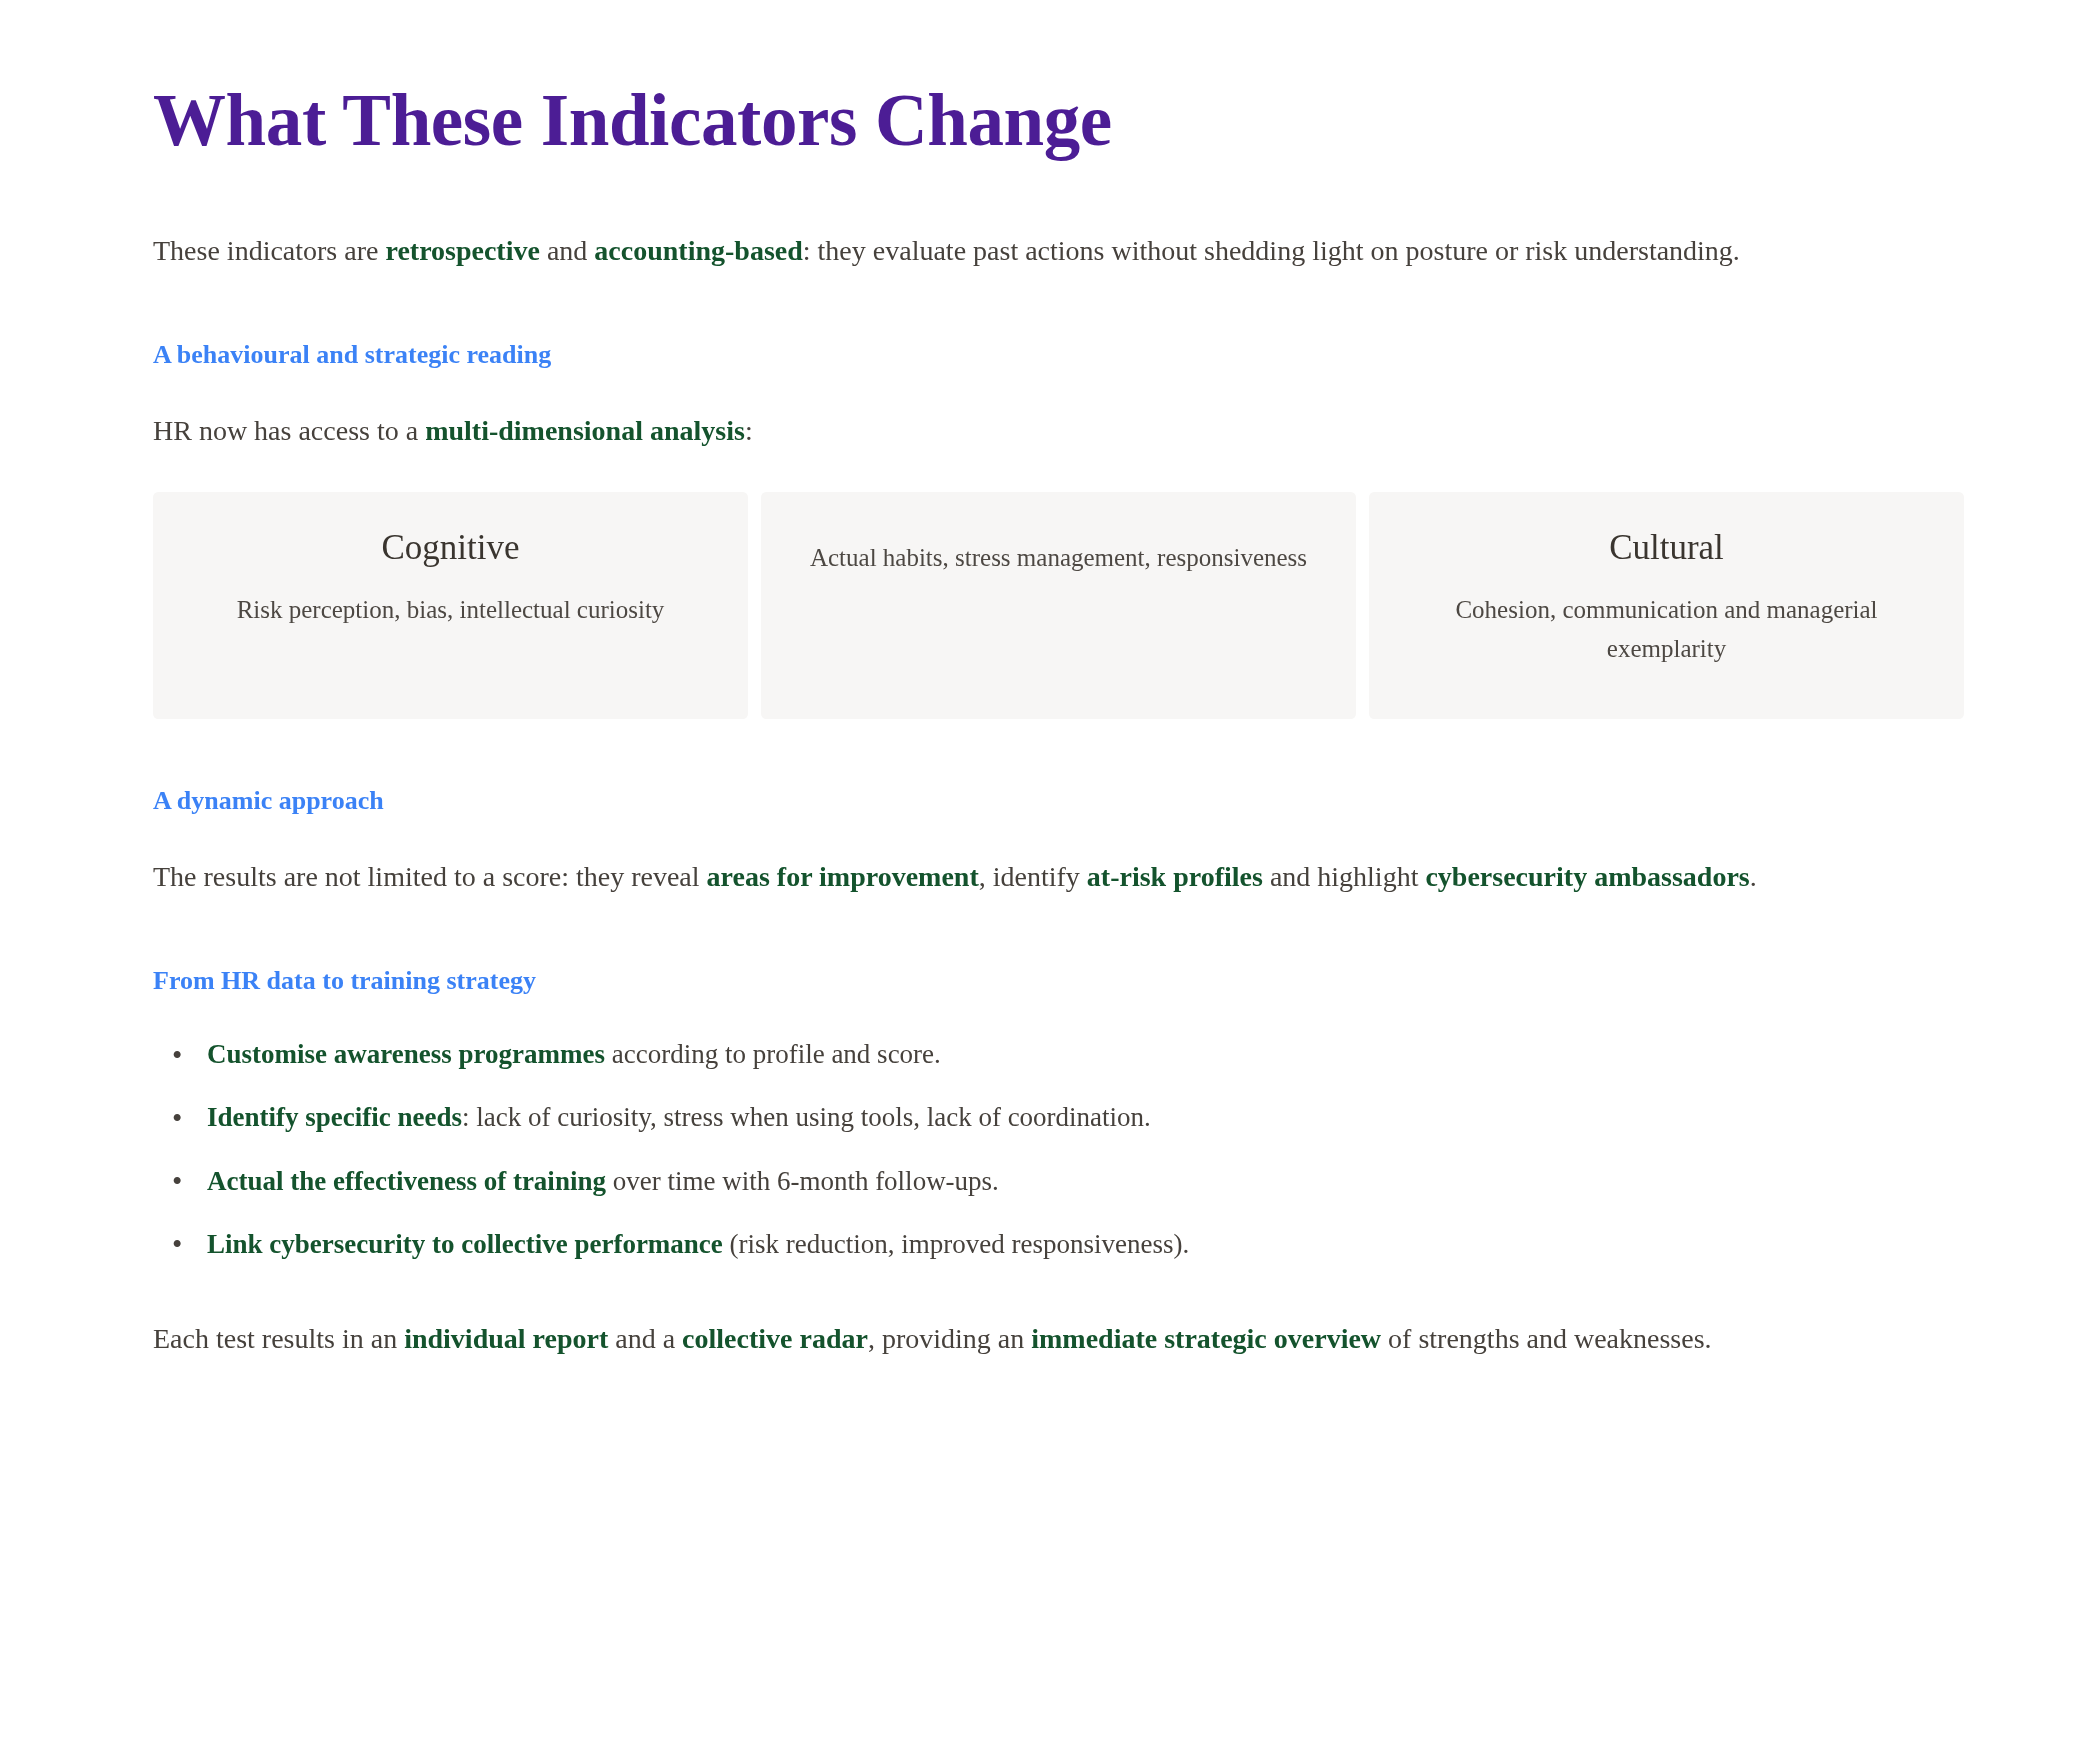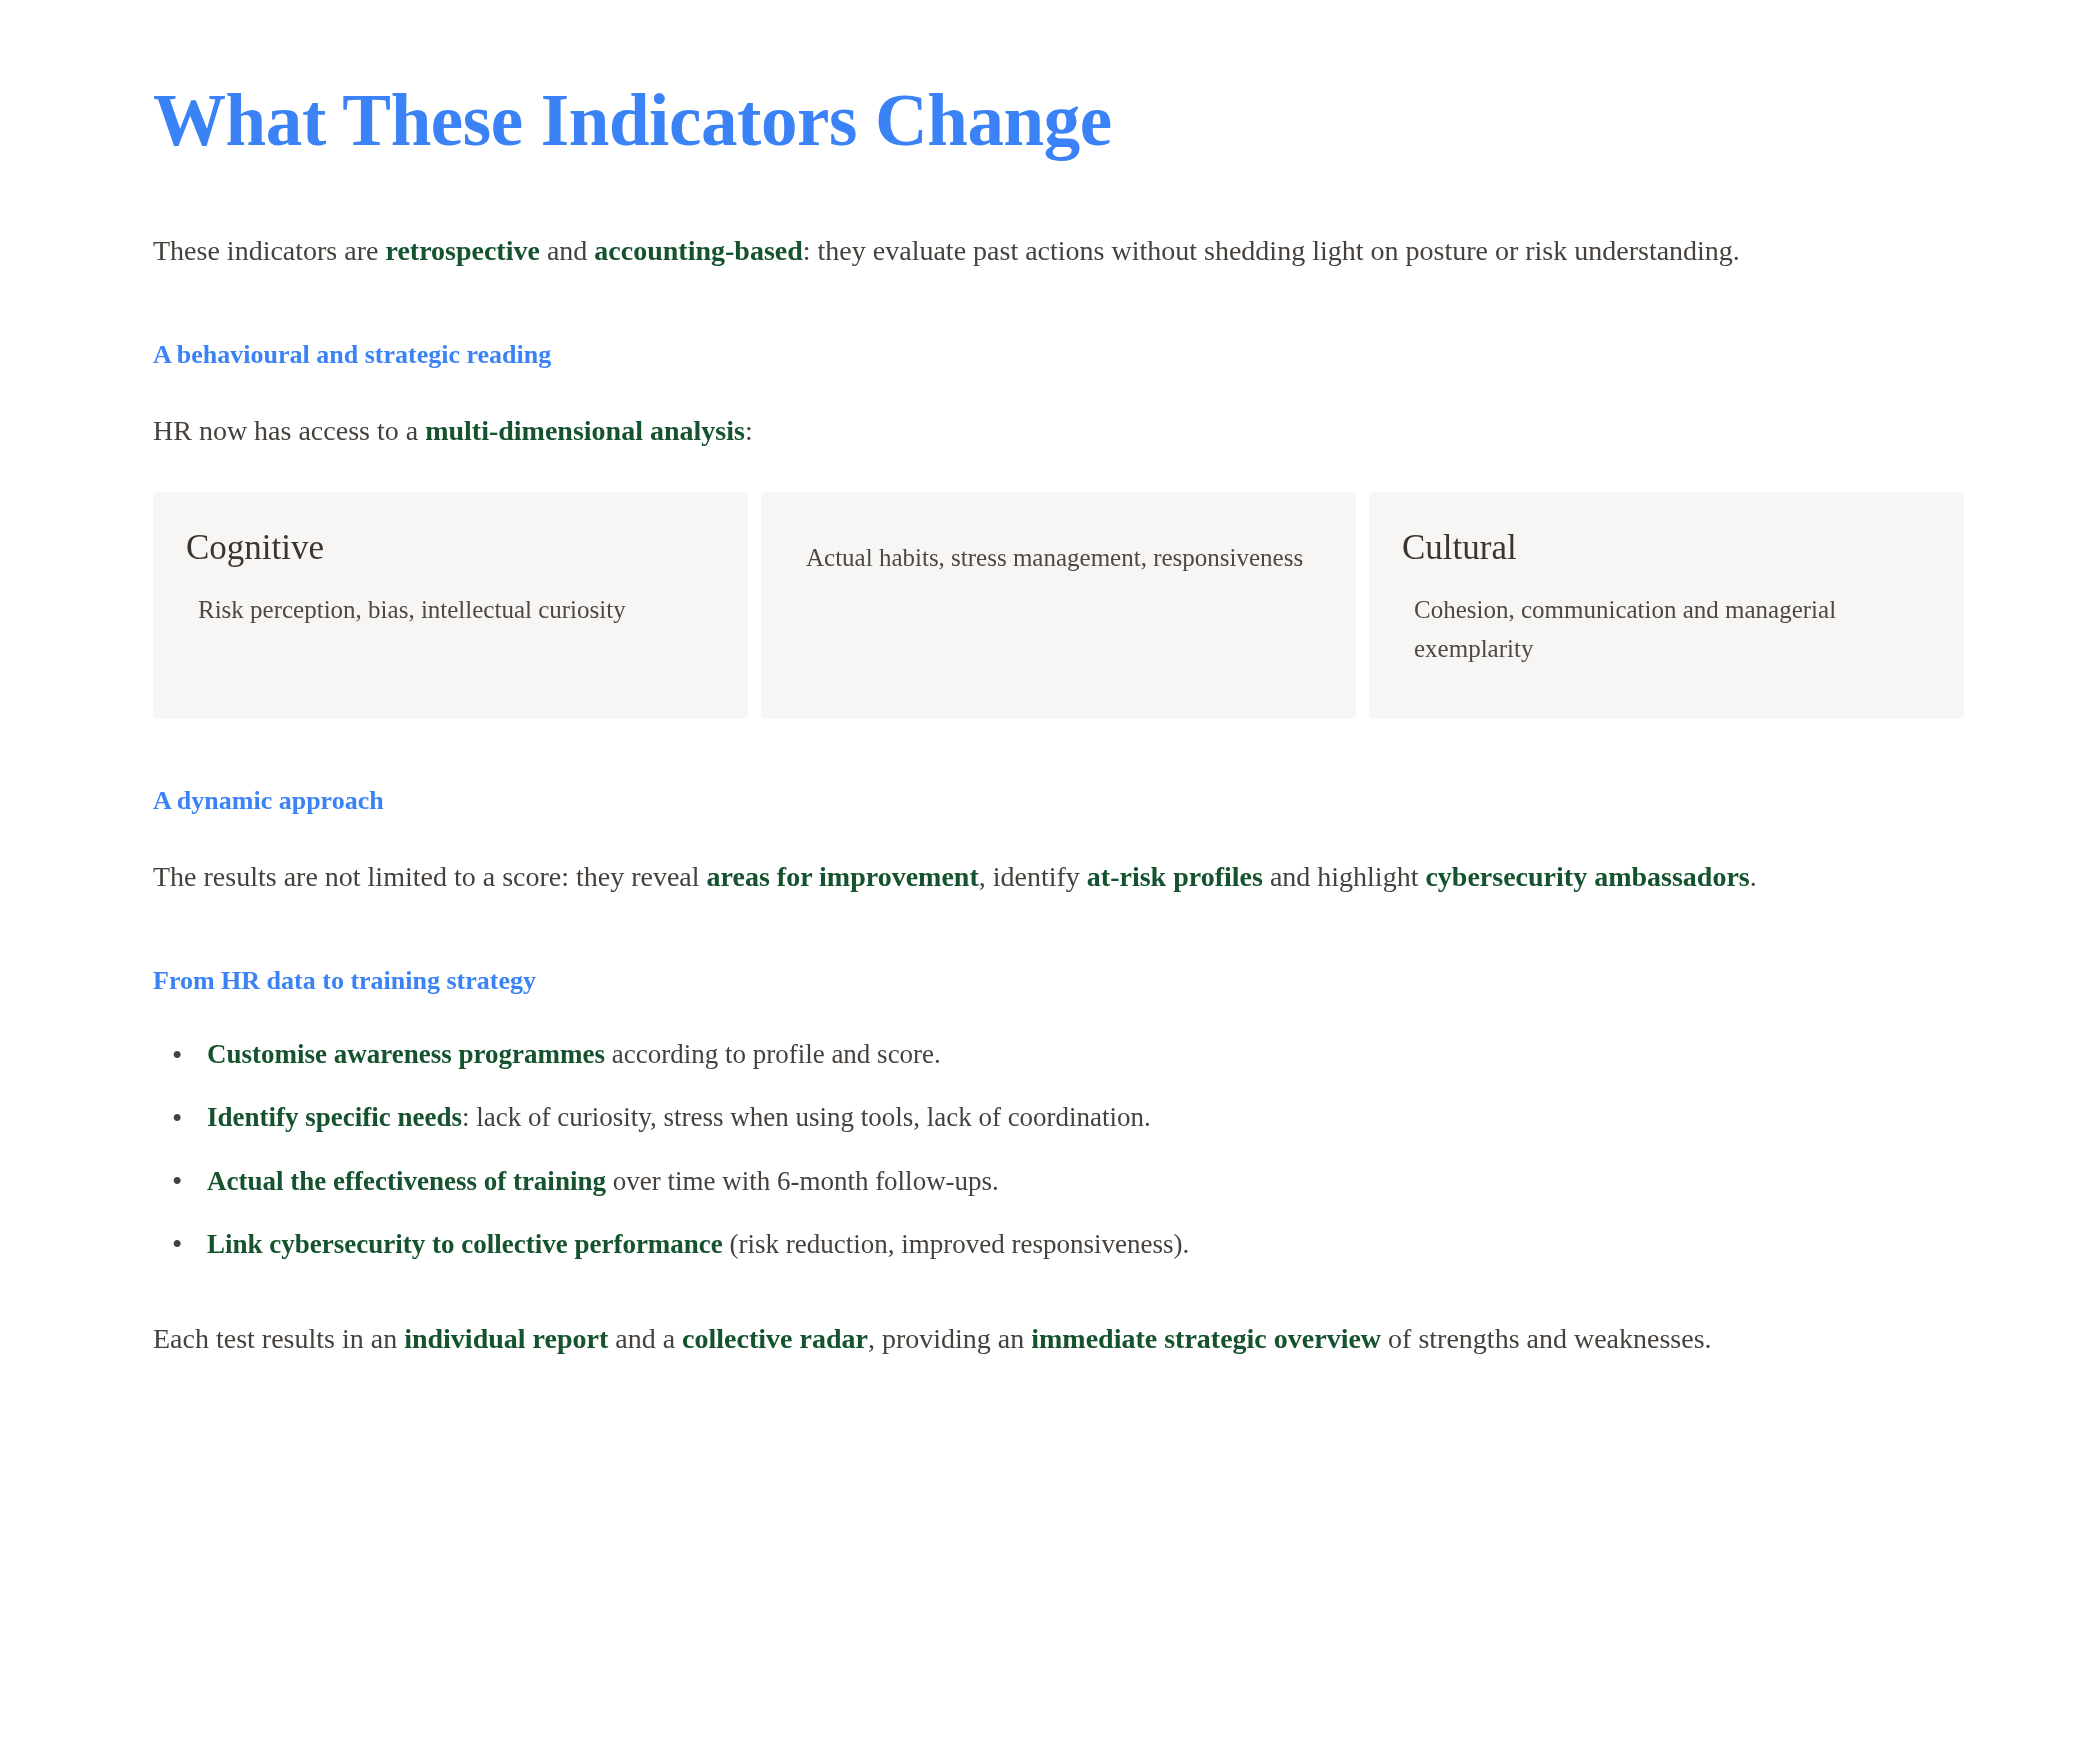--- a/index.html
+++ b/index.html
@@ -17,21 +17,21 @@
   .page {
     box-sizing: border-box;
     padding: 83px 122px 52px 153px;
     max-width: 2086px;
   }
   h1.title {
     font-family: "Liberation Serif", "DejaVu Serif", serif;
     font-size: 73px;
     line-height: 1.05;
     font-weight: 700;
-    color: #3b82f6;
+    color: #4c1d95;
     margin: 0 0 68px 0;
     letter-spacing: -0.4px;
   }
   h2.section-heading {
     font-family: "Liberation Serif", "DejaVu Serif", serif;
     font-size: 26px;
     line-height: 1.2;
     font-weight: 700;
     color: #3b82f6;
     margin: 66px 0 38px 0;
@@ -47,20 +47,21 @@
     margin-bottom: 26px;
   }
   b, strong {
     font-weight: 700;
     color: #14532d;
   }
   .cards {
     display: flex;
     gap: 13px;
     margin: 38px 0 8.7px 0;
+    text-align: center;
   }
   .card {
     flex: 1 1 0;
     background: #f7f6f5;
     border-radius: 5.2px;
     padding: 35px 33px 38px 33px;
     box-sizing: border-box;
   }
   .card-title {
     font-size: 35px;

